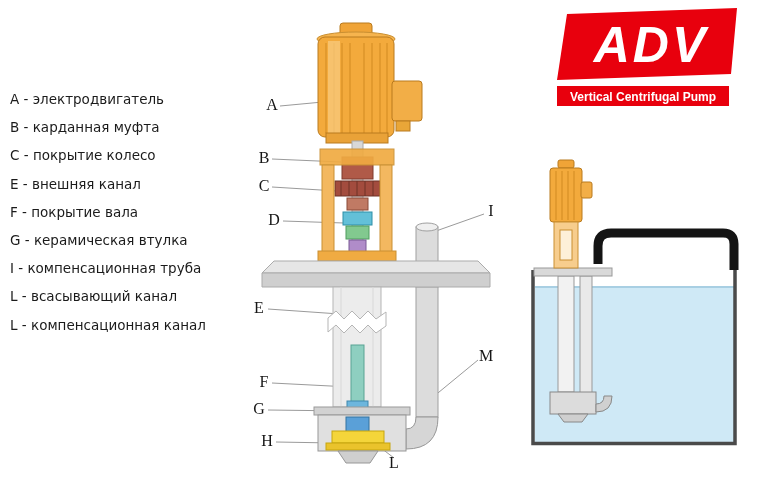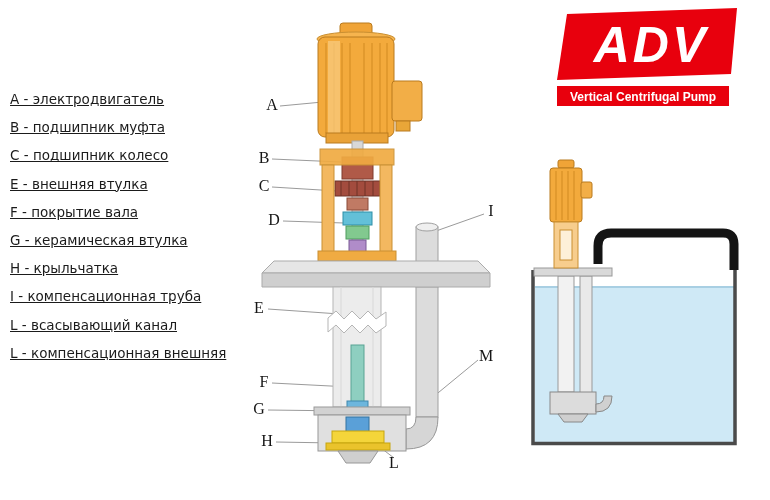--- a/index.html
+++ b/index.html
@@ -9,21 +9,21 @@
     background:#ffffff;
     font-family:"DejaVu Sans","Liberation Sans",sans-serif;
     overflow:hidden;
   }
   .legend {
     position:absolute; left:10px; top:85px;
     list-style:none;
   }
   .legend li {
     font-size:13.5px; color:#1b1b1b;
-    line-height:28.2px; white-space:nowrap;text-decoration:underline;
+    line-height:28.2px; white-space:nowrap;
   }
   .main-diagram {
     position:absolute; left:240px; top:15px; width:280px; height:475px;
   }
   .logo {
     position:absolute; left:555px; top:6px; width:185px; height:102px;
   }
   .install-diagram {
     position:absolute; left:520px; top:150px; width:246px; height:312px;
   }
@@ -31,29 +31,28 @@
   .callout {
     font-family:"Liberation Serif","DejaVu Serif",serif;
     font-size:16px; fill:#161616;
   }
 </style>
 </head>
 <body>
 
 <ul class="legend">
   <li>A - электродвигатель</li>
-  <li>B - подшипник муфта</li>
-  <li>C - подшипник колесо</li>
-  <li>E - внешняя втулка</li>
+  <li>B - карданная муфта</li>
+  <li>C - покрытие колесо</li>
+  <li>E - внешняя канал</li>
   <li>F - покрытие вала</li>
   <li>G - керамическая втулка</li>
-  <li>H - крыльчатка</li>
   <li>I - компенсационная труба</li>
   <li>L - всасывающий канал</li>
-  <li>L - компенсационная внешняя</li>
+  <li>L - компенсационная канал</li>
 </ul>
 
 <div class="main-diagram">
 <svg viewBox="0 0 280 475">
 
   <g stroke="#9a9a9a" stroke-width="1">
     <line x1="40" y1="91" x2="104" y2="85"></line>
     <line x1="32" y1="144" x2="101" y2="147"></line>
     <line x1="32" y1="172" x2="97" y2="176"></line>
     <line x1="43" y1="206" x2="104" y2="208"></line>

